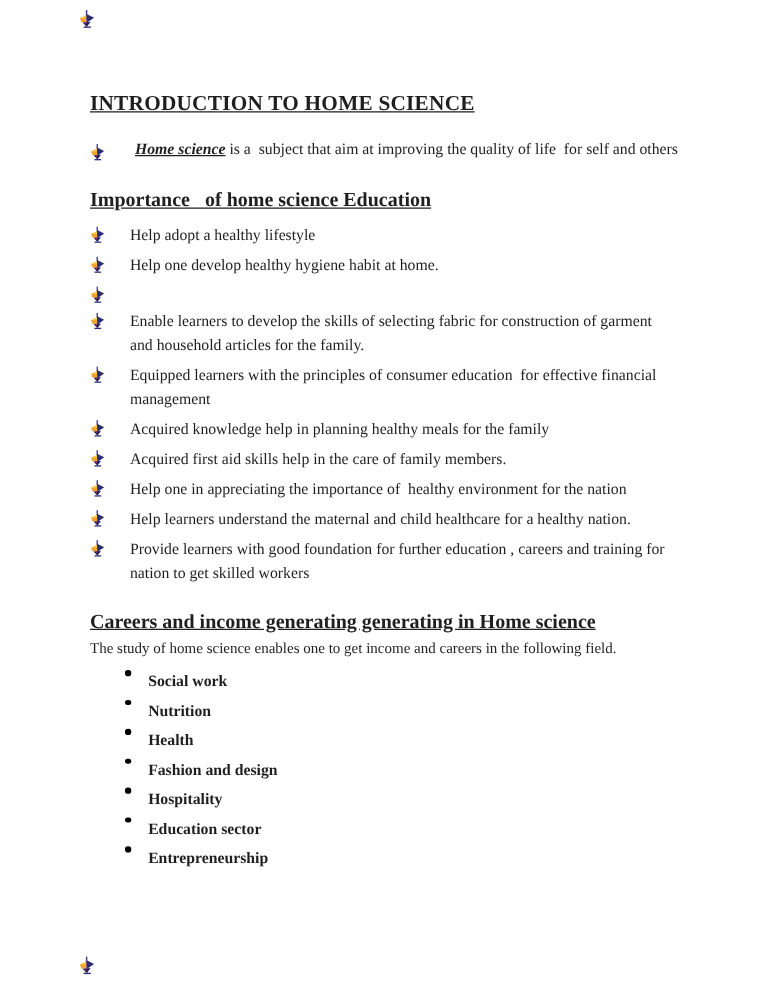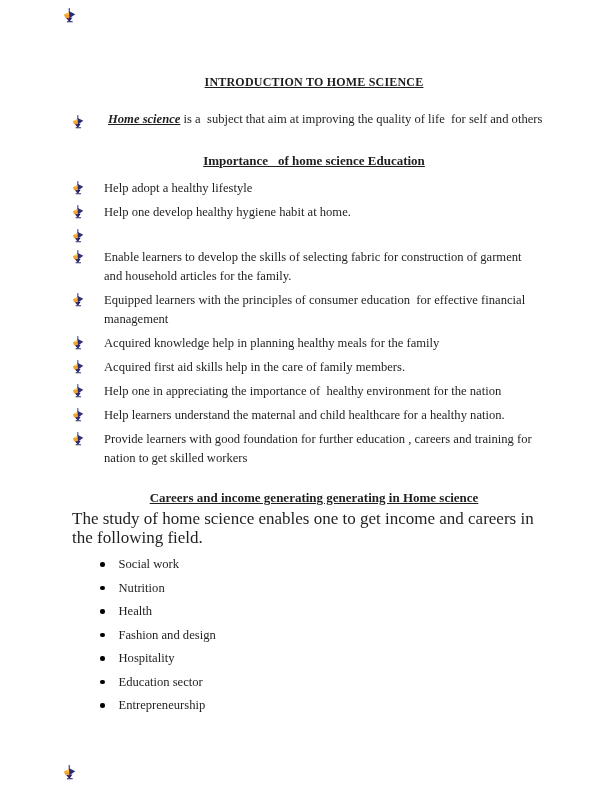--- a/index.html
+++ b/index.html
@@ -12,26 +12,25 @@
     color: #1f1f1f;
     overflow: hidden;
   }
   .content {
     position: absolute;
     left: 72px;
     right: 56px;
     top: 74px;
   }
   .doc-title {
-    font-size: 12px;
+    font-size: 17px;
     font-weight: bold;
     text-decoration: underline;
     letter-spacing: 0.2px;
     line-height: 17px;
-    text-align: center;
   }
   .intro-row {
     display: flex;
     align-items: flex-end;
     gap: 24px;
     margin-top: 19px;
     font-size: 12.6px;
     line-height: 19px;
   }
   .flag-icon {
@@ -41,59 +40,58 @@
     margin-top: 2px;
   }
   .intro-text { white-space: pre-wrap; }
   .term {
     font-weight: bold;
     font-style: italic;
     text-decoration: underline;
   }
   .sec-heading {
     margin-top: 23px;
-    font-size: 13px;
+    font-size: 16px;
     font-weight: bold;
     text-decoration: underline;
     white-space: pre-wrap;
     line-height: 17px;
-    text-align: center;
   }
   ul.flag-list {
     list-style: none;
     margin: 10px 0 0 0;
     padding: 0;
     font-size: 12.6px;
   }
   ul.flag-list li {
     display: flex;
     align-items: flex-start;
     gap: 20px;
     line-height: 19px;
     margin-bottom: 5px;
   }
   ul.flag-list .txt { white-space: pre-wrap; }
   .careers-heading { margin-top: 21px; }
   .lead {
     margin-top: 3px;
-    font-size: 17px;
+    font-size: 12px;
     line-height: 19px;
     white-space: pre-wrap;
   }
   ul.dot-list {
     list-style: none;
     margin: 8px 0 0 0;
     padding: 0 0 0 28px;
     font-size: 12.6px;
   }
   ul.dot-list li {
     display: flex;
-    align-items: center;
     line-height: 19px;
     margin-bottom: 4.5px;
+    font-weight: bold;
   }
   .dot {
     width: 4.5px;
     height: 4.5px;
     border-radius: 50%;
     background: #000000;
     margin-right: 14px;
     flex: 0 0 auto;
   }
   .corner-flag { position: absolute; width: 13px; height: 15px; }

